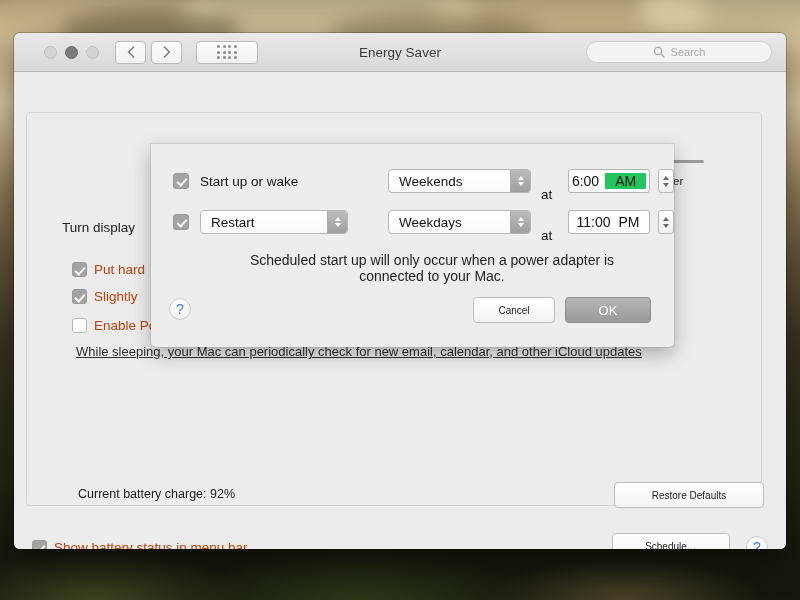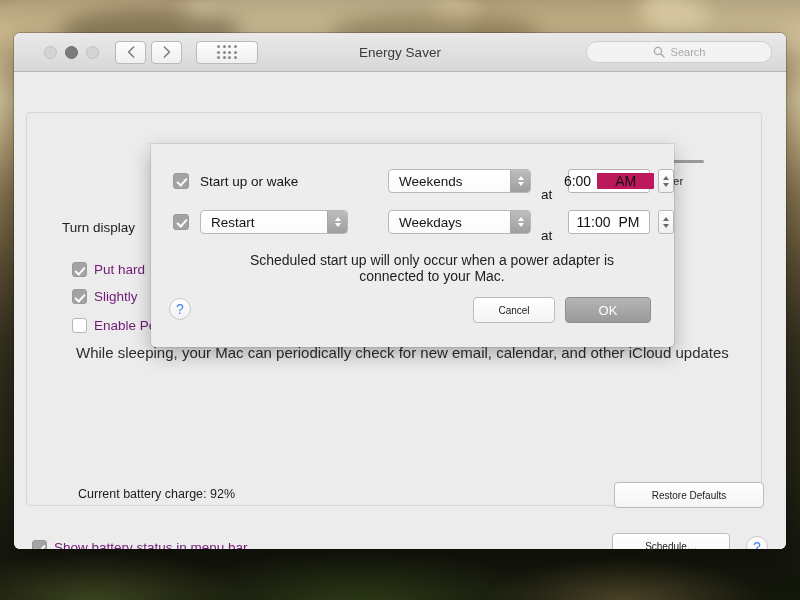--- a/index.html
+++ b/index.html
@@ -204,21 +204,21 @@
     white-space: nowrap;
   }
 
   
   .cbrow {
     position: absolute;
     display: flex;
     align-items: center;
     gap: 7px;
     font-size: 13.5px;
-    color: #701a75;
+    color: #c2410c;
     white-space: nowrap;
   }
   .cb {
     width: 15px; height: 15px;
     border-radius: 3px;
     box-sizing: border-box;
     flex: none;
     position: relative;
   }
   .cb.off {
@@ -233,22 +233,23 @@
     content: "";
     position: absolute;
     left: 4px; top: 1.5px;
     width: 4px; height: 8px;
     border: solid #fff;
     border-width: 0 2px 2px 0;
     transform: rotate(42deg);
   }
   .subtext {
     position: absolute;
-    font-size: 15px;
+    font-size: 13px;
     color: #2d2d2d;
+    text-decoration: underline;
   }
 
   .btn {
     background: linear-gradient(180deg,#ffffff 0%, #f4f4f4 100%);
     border: 1px solid #bdbdbd;
     border-radius: 4px;
     font-size: 10px;
     color: #1c1c1c;
     font-family: "Liberation Sans", sans-serif;
     box-sizing: border-box;
@@ -408,22 +409,22 @@
     border-radius: 3px;
     box-sizing: border-box;
     display: flex;
     align-items: center;
     justify-content: center;
     font-size: 14px;
     color: #111;
     gap: 6px;
   }
   .timefield .ampm.sel {
-    background: #be185d;
-    padding: 0 18px;
+    background: #22c55e;
+    padding: 0 10px;
     border-radius: 1px;
   }
   .timefield .ampm { padding: 0 2px; }
 
   .stepper {
     position: absolute;
     left: 485px;
     width: 16px;
     height: 24px;
     background: linear-gradient(180deg,#fefefe 0%,#f0f0f0 100%);

